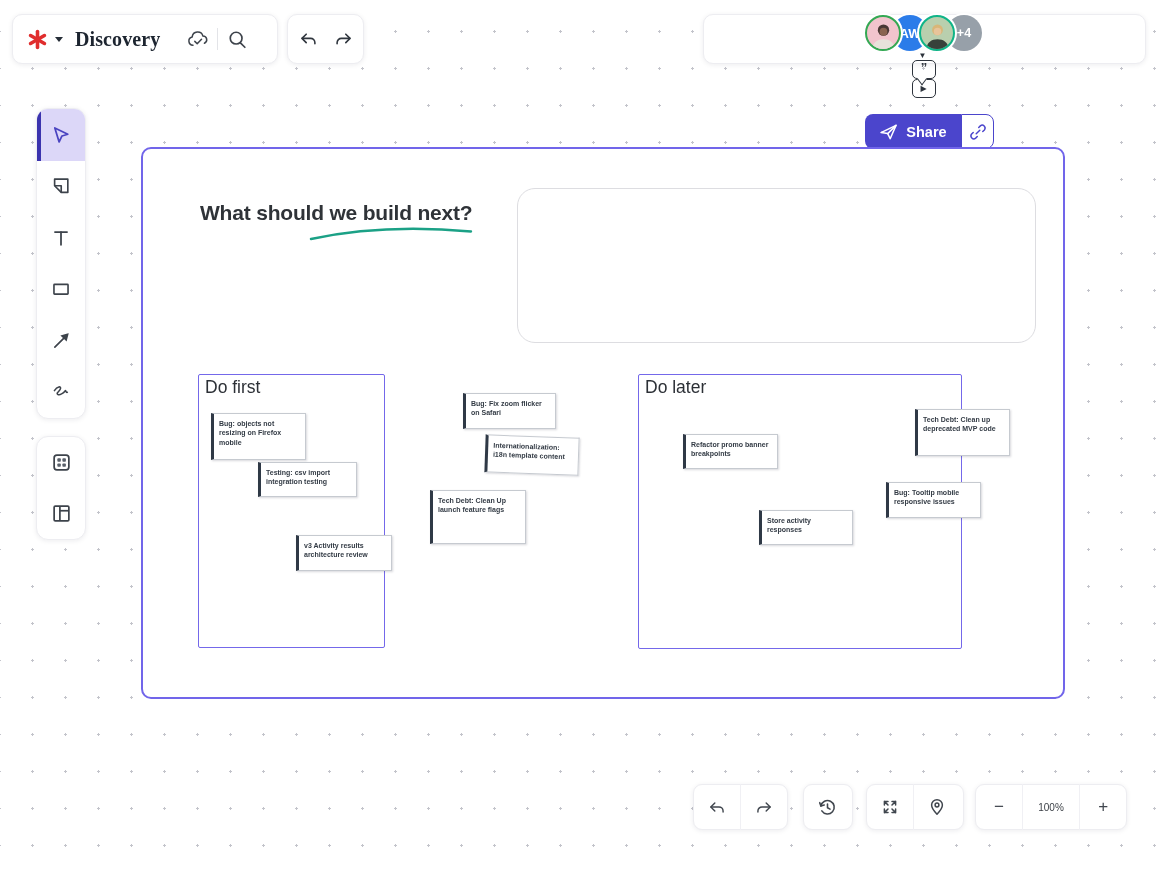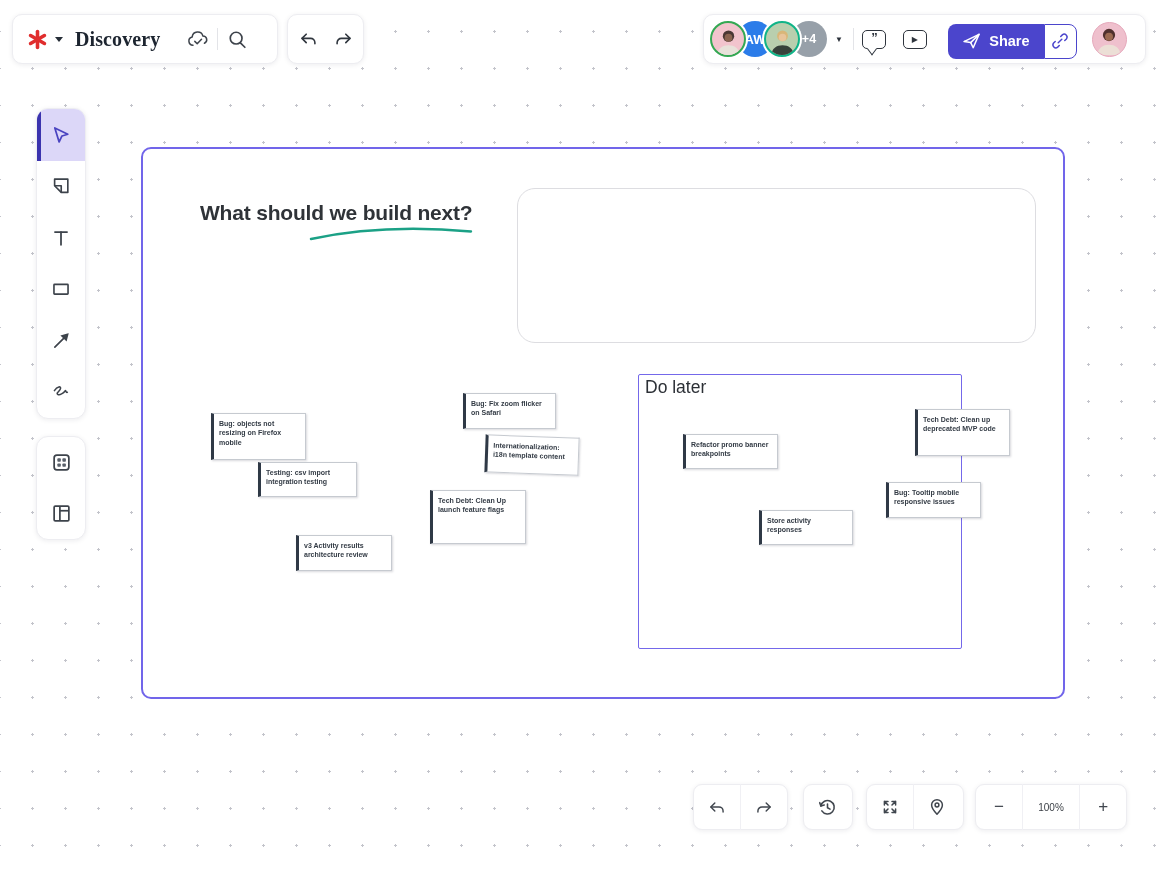--- a/index.html
+++ b/index.html
@@ -19,36 +19,36 @@
   svg{ display:block; }
 
   
   .tl-card{ left:12px; top:14px; width:266px; height:50px; padding:0 10px 0 14px; gap:4px; }
   .logo-btn{ display:flex; align-items:center; gap:7px; cursor:pointer; margin-right:8px; }
   .caret{ width:0; height:0; border-left:4px solid transparent; border-right:4px solid transparent; border-top:5px solid #262d37; }
   .board-title{ font-size:20px; font-weight:700; color:#1d2530; letter-spacing:.1px; margin-right:19px;font-family:Liberation Serif, serif; }
   .undo-card{ left:287px; top:14px; width:77px; height:50px; justify-content:space-evenly; }
 
   
-  .tr-card{ left:703px; top:14px; width:443px; height:50px; padding:0 8px 0 6px; }
+  .tr-card{ left:703px; top:14px; width:443px; height:50px; padding:0 8px 0 6px;flex-direction:column; }
   .avatars{ display:flex; align-items:center; }
   .av{ width:36px; height:36px; border-radius:50%; box-shadow:0 0 0 2px #fff; position:relative; display:flex; align-items:center; justify-content:center; cursor:pointer; overflow:hidden; }
   .av + .av{ margin-left:-9px; }
   .av.photo1{ background:#f2c4cd; border:2.5px solid #34a853; z-index:4; }
   .av.initials{ background:#2b7ce9; color:#fff; font-size:13px; font-weight:700; z-index:2; }
   .av.photo2{ background:#b9cfae; border:2.5px solid #10b488; z-index:3; }
   .av.overflow{ background:#97a0a9; color:#fff; font-size:12.5px; font-weight:700; z-index:1; }
   .collab-caret{ font-size:8px; color:#2b313a; margin:0 10px 0 8px; cursor:pointer; }
   .bubble-btn{ margin:0 5px; }
   .bubble{ position:relative; width:24px; height:19px; border:1.7px solid #2e343d; border-radius:5px; display:flex; align-items:flex-start; justify-content:center; }
   .bubble .q{ font-size:13px; font-weight:700; color:#2e343d; line-height:14px; letter-spacing:-1px; }
   .bubble::after{ content:""; position:absolute; left:5px; bottom:-5px; width:7px; height:7px; background:#fff; border-right:1.7px solid #2e343d; border-bottom:1.7px solid #2e343d; transform:rotate(45deg) skew(8deg,8deg); }
   .play-btn{ margin:0 6px; }
   .playbox{ width:24px; height:19px; border:1.7px solid #2e343d; border-radius:5px; display:flex; align-items:center; justify-content:center; font-size:8px; color:#2e343d; }
-  .share-split{ display:flex; margin:4px 0 0 12px; cursor:pointer; }
+  .share-split{ display:flex; margin:16px 0 0 12px; cursor:pointer; }
   .share-main{ display:flex; align-items:center; justify-content:center; gap:8px; width:96px; height:35px; background:#4b45cc; border-radius:8px 0 0 8px; color:#fff; font-size:14.5px; font-weight:700; }
   .share-link{ width:33px; height:35px; background:#fff; border:1.6px solid #4b45cc; border-radius:0 8px 8px 0; display:flex; align-items:center; justify-content:center; }
   .profile{ margin-left:15px; width:35px; height:35px; border-radius:50%; background:#efc0cd; border:1.5px solid #e6a9bc; overflow:hidden; cursor:pointer; }
 
   
   .tool-card{ left:36px; top:108px; width:50px; height:311px; flex-direction:column; justify-content:flex-start; padding:0; overflow:hidden; border-radius:12px; }
   .tool-card2{ left:36px; top:436px; width:50px; height:104px; flex-direction:column; border-radius:12px; }
   .tool{ width:50px; height:51.8px; display:flex; align-items:center; justify-content:center; cursor:pointer; color:#3d434b; position:relative; }
   .tool.active{ background:#dcd7f8; }
   .tool.active::before{ content:""; position:absolute; left:0; top:0; bottom:0; width:5px; background:#3b33ae; border-radius:6px 0 0 0; }
@@ -264,20 +264,23 @@
 
   <div class="frame">
     <h1 class="frame-title">What should we build next?</h1>
     <span class="swoosh">
       <svg width="166" height="17" viewBox="0 0 166 17" fill="none" stroke="#1ba186" stroke-width="2.4" stroke-linecap="round">
         <path d="M3 14 C 52 3.5, 108 1.5, 163 6.5"></path>
       </svg>
     </span>
     <div class="reaction-box"></div>
 
+    <div class="col" style="left:55px;top:225px;width:187px;height:274px">
+      <span class="col-label">Do first</span>
+    </div>
     <div class="col" style="left:495px;top:225px;width:324px;height:275px">
       <span class="col-label">Do later</span>
     </div>
 
     <div class="note" style="left:68px;top:264px;width:95px;height:47px">
       <span class="note-text">Bug: objects not resizing on Firefox mobile</span>
     </div>
     <div class="note" style="left:115px;top:313px;width:99px;height:35px">
       <span class="note-text">Testing: csv import integration testing</span>
     </div>

